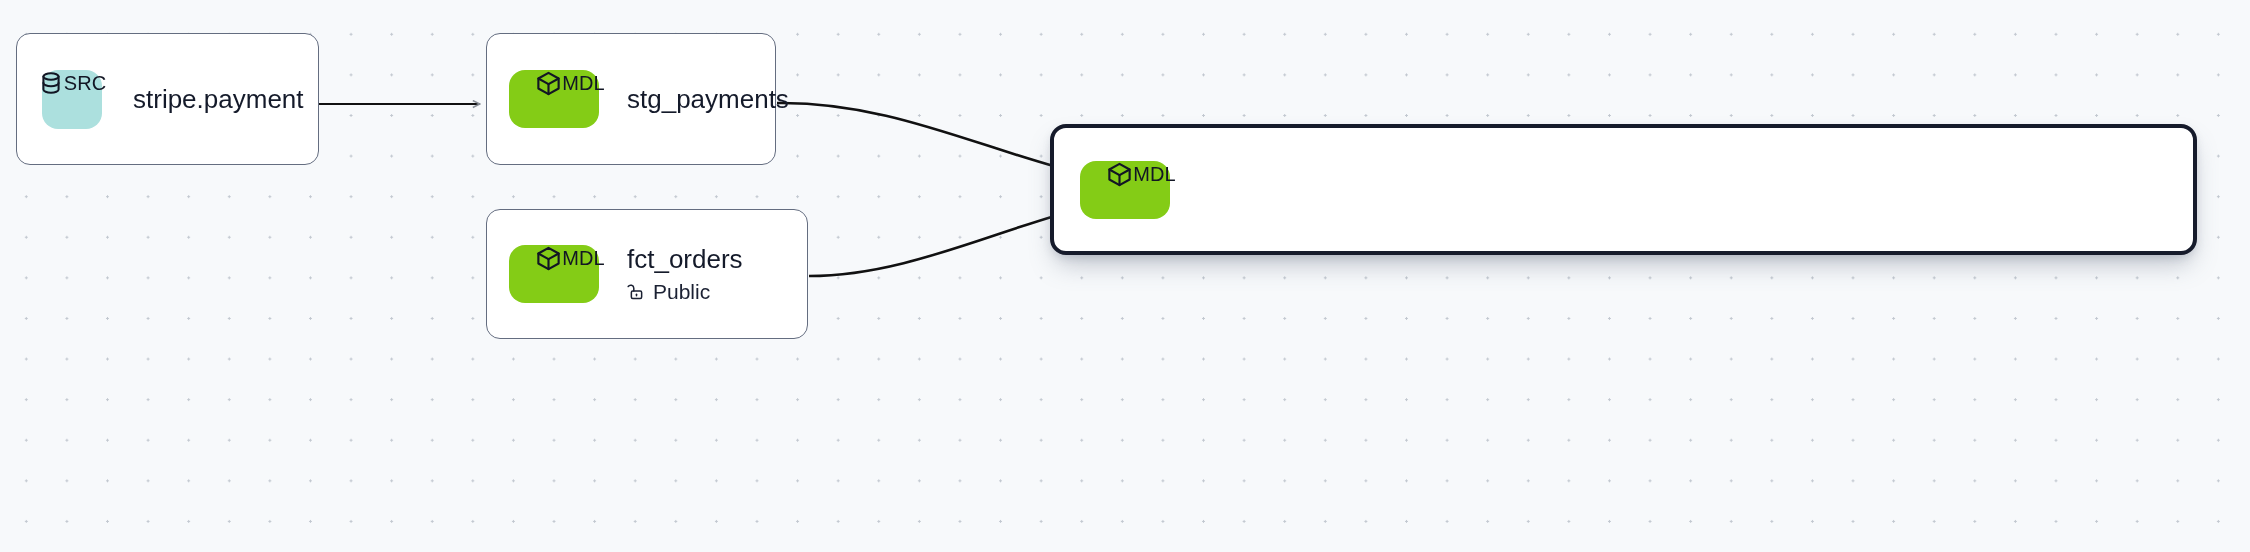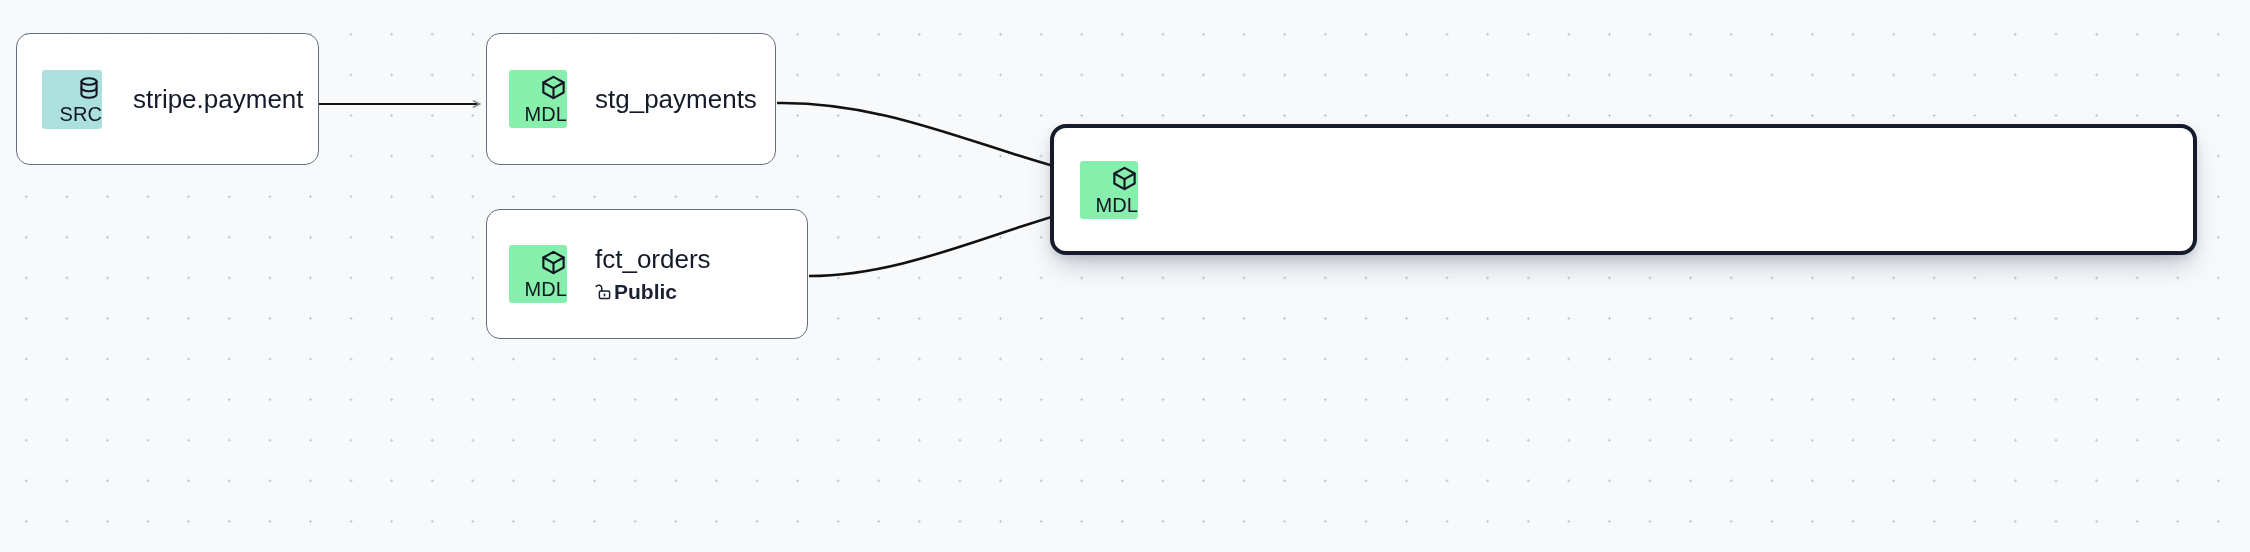--- a/index.html
+++ b/index.html
@@ -41,27 +41,27 @@
   .node.selected {
     border: 4px solid #161b2b;
     border-radius: 16px;
     box-shadow: 0 14px 26px -6px rgba(90,100,120,0.38),
                 0 4px 10px -2px rgba(90,100,120,0.22);
   }
 
   .badge {
     flex: 0 0 auto;
     display: flex;
-    flex-direction: column;
-    align-items: flex-end;
+    flex-direction: row;
+    align-items: flex-start;
     justify-content: center;
-    border-radius: 3px;
+    border-radius: 16px;
   }
   .badge.src { background: #ace0de; }
-  .badge.mdl { background: #86efac; }
+  .badge.mdl { background: #84cc16; padding-left: 32px; }
   .badge-glyph {
     display: block;
     line-height: 0;
   }
   .badge-text {
     font-size: 20px;
     font-weight: 400;
     color: #121624;
     letter-spacing: 0.1px;
     line-height: 1;
@@ -77,26 +77,26 @@
   .node-title {
     font-size: 26px;
     font-weight: 400;
     color: #141a2a;
     line-height: 1.18;
     white-space: nowrap;
   }
   .node-sub {
     display: flex;
     align-items: center;
+    gap: 7px;
     font-size: 21px;
     color: #1b2133;
     line-height: 1.2;
     margin-top: 5px;
     white-space: nowrap;
-    font-weight: bold;
   }
   .lock-icon { display: block; line-height: 0; }
 
   
   #node-stripe-payment {
     left: 16px; top: 33px; width: 303px; height: 132px;
     padding-left: 25px; gap: 31px;
   }
   #node-stripe-payment .badge { width: 60px; height: 59px; }
 

